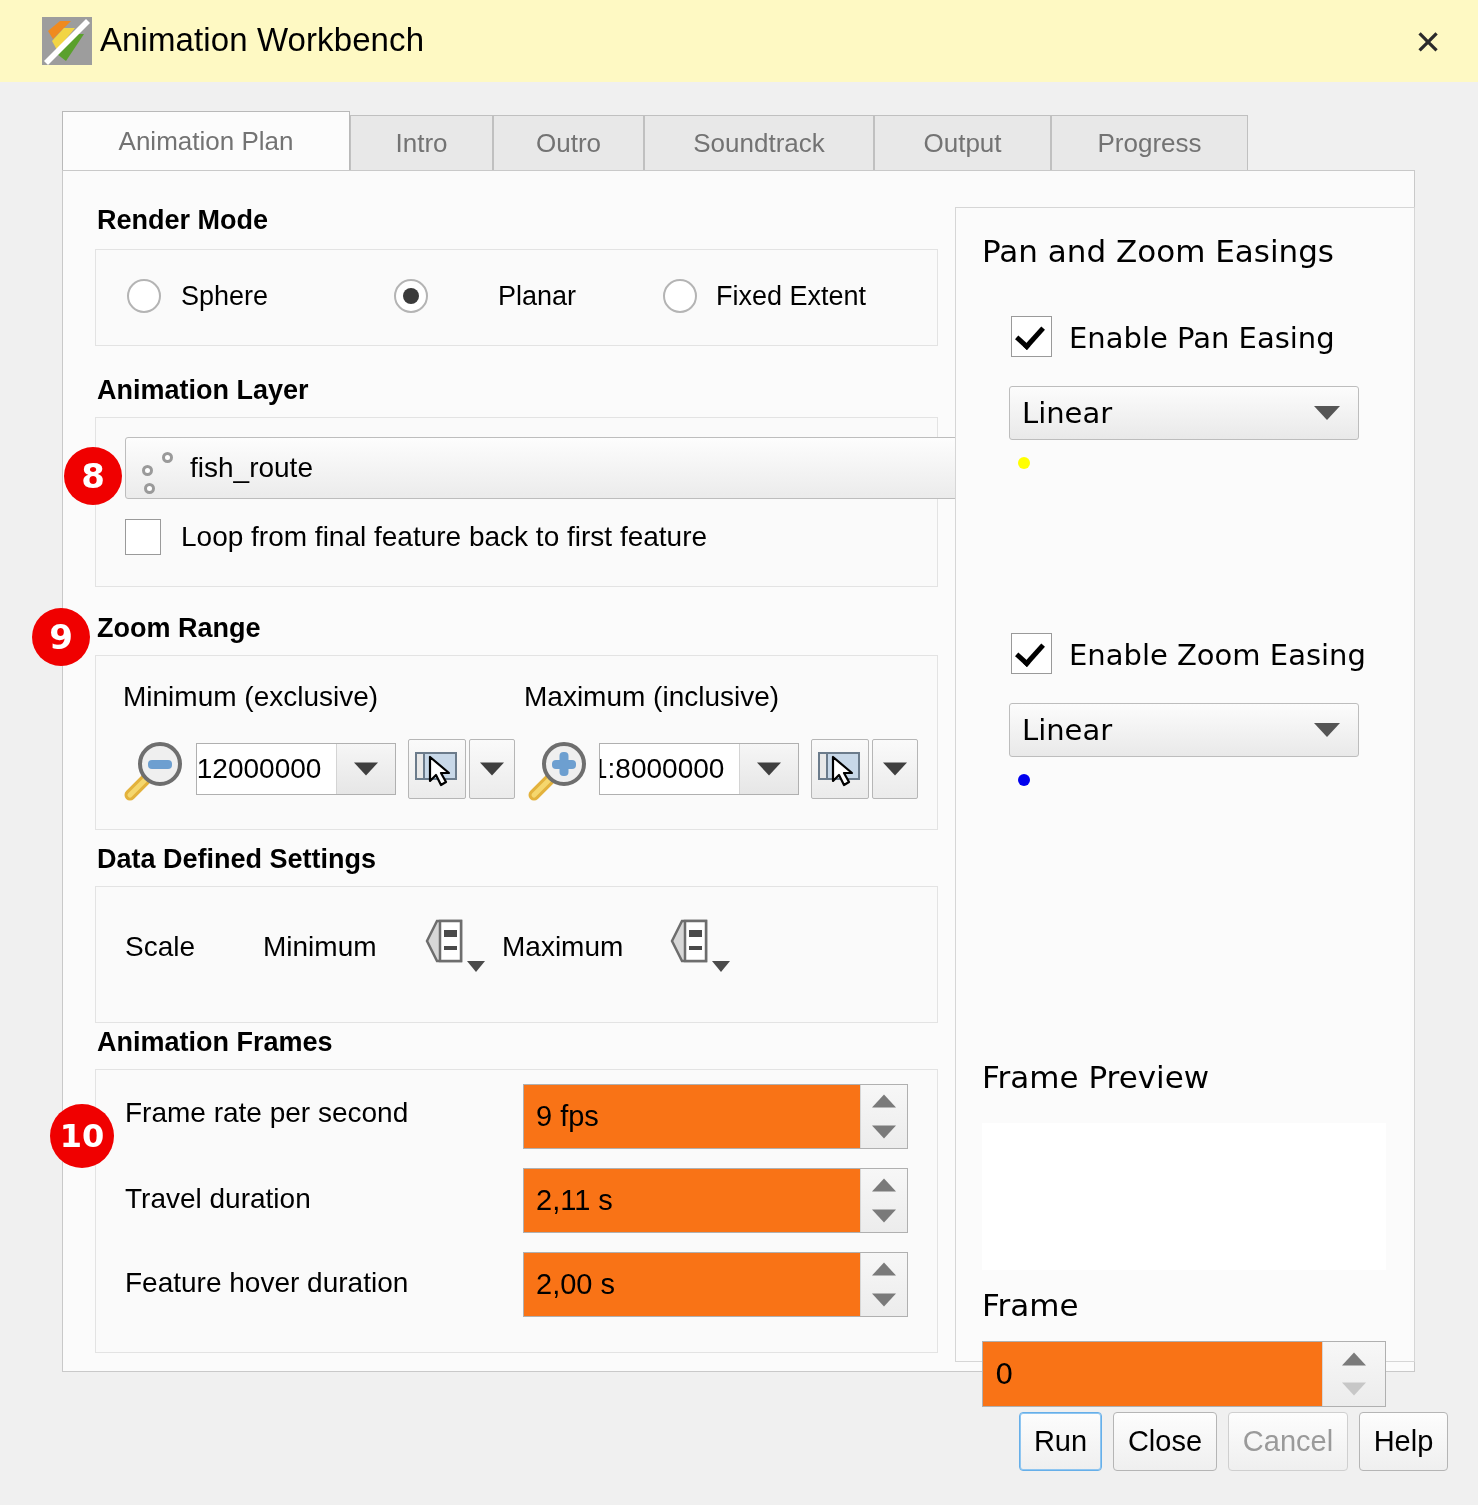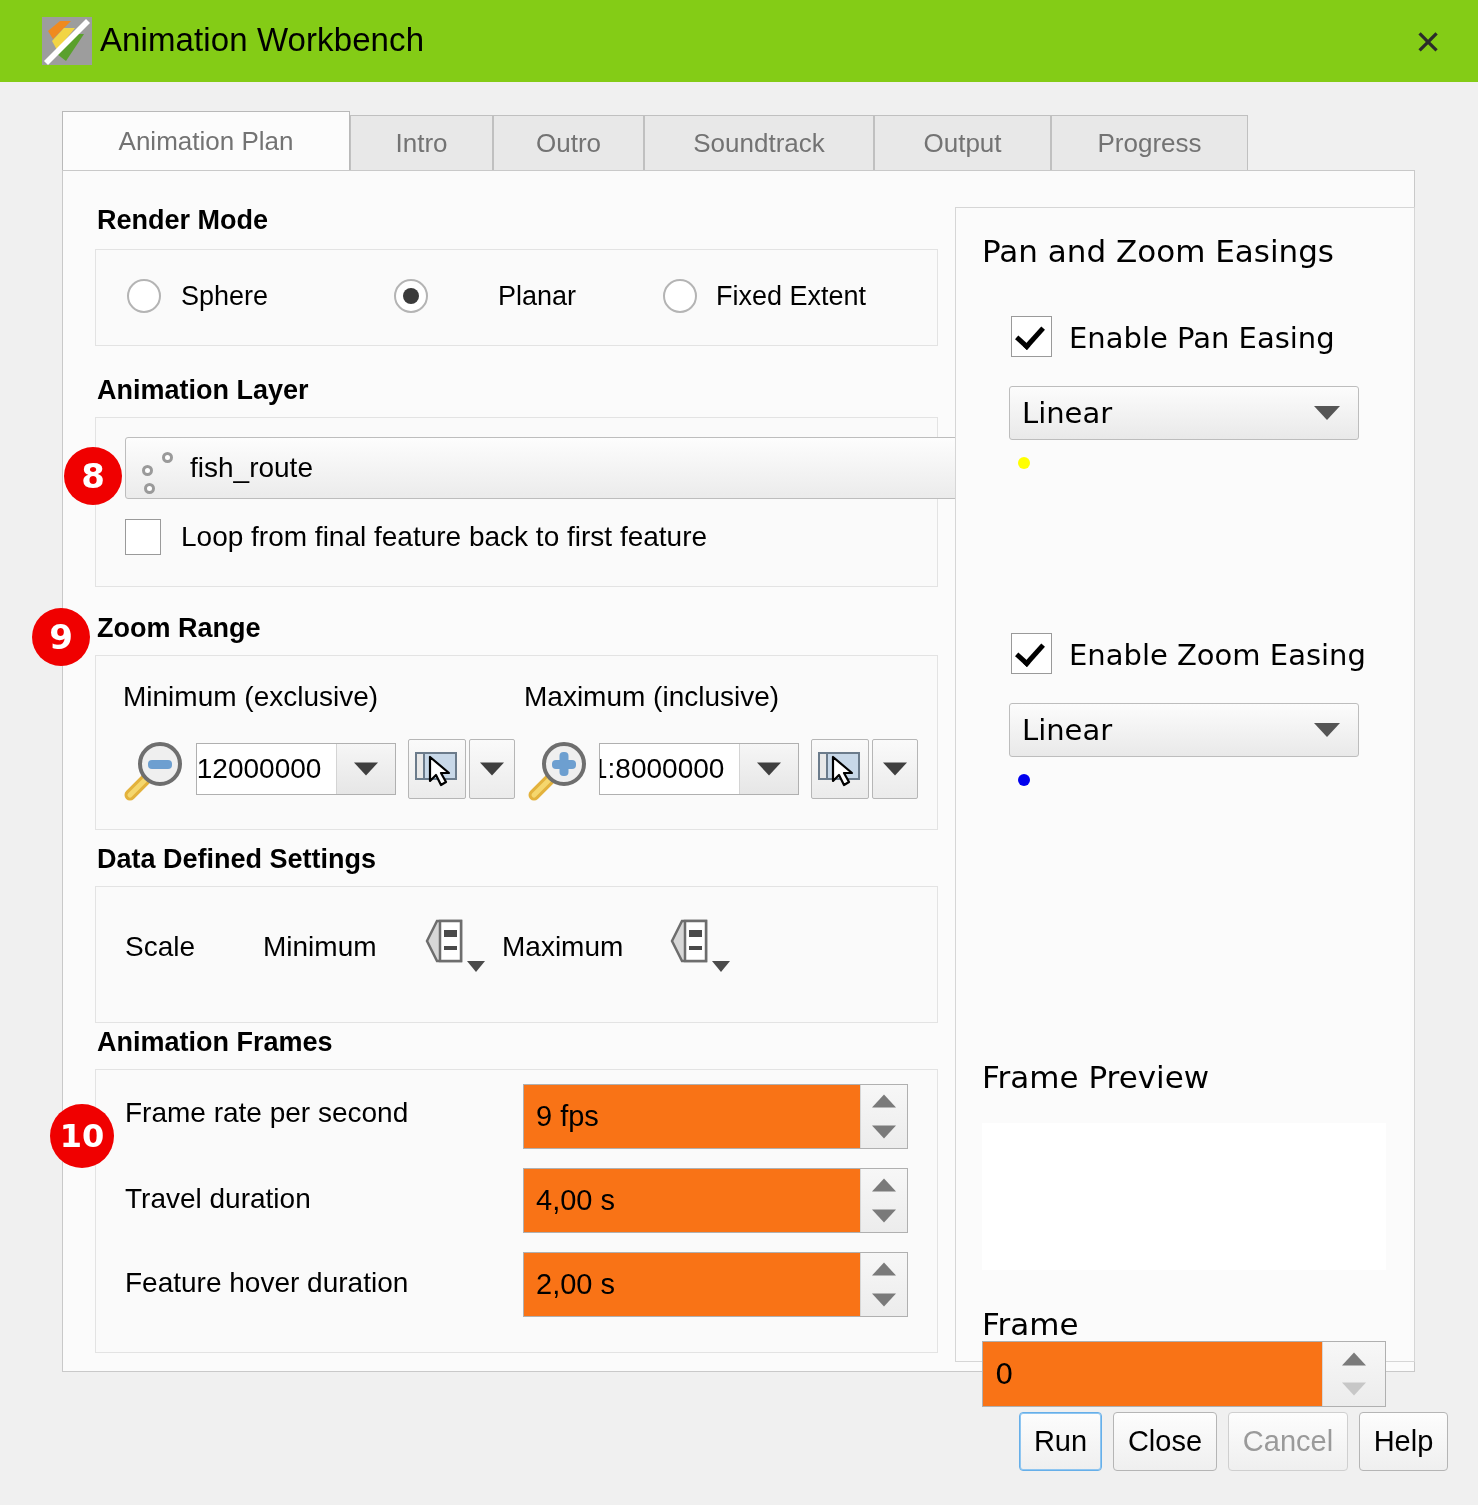--- a/index.html
+++ b/index.html
@@ -8,21 +8,21 @@
     background:#f0f0f0;
     font-family:"Liberation Sans", sans-serif;
     color:#000;
     overflow:hidden;
     position:relative;
   }
 
   
   #titlebar{
     position:absolute; left:0; top:0; width:1478px; height:82px;
-    background:#84cc16;
+    background:#fef9c3;
   }
   #title-logo{
     position:absolute; left:42px; top:17px; width:50px; height:48px;
     background:#9d9d9d; overflow:hidden;
   }
   #title-logo svg{ display:block; }
   #title-text{
     position:absolute; left:100px; top:16px;
     font-size:33px; line-height:48px; letter-spacing:.1px;
     white-space:nowrap;
@@ -444,21 +444,21 @@
     <div class="spin" style="left:460px; top:913px; width:385px; height:65px;">
       <span class="spin-text">9 fps</span>
       <span class="spin-btns">
         <span class="spin-up"></span>
         <span class="spin-down"></span>
       </span>
     </div>
 
     <div style="position:absolute; left:62px; top:1012px; font-size:28px;">Travel duration</div>
     <div class="spin" style="left:460px; top:997px; width:385px; height:65px;">
-      <span class="spin-text">4,00 s</span>
+      <span class="spin-text">2,11 s</span>
       <span class="spin-btns">
         <span class="spin-up"></span>
         <span class="spin-down"></span>
       </span>
     </div>
 
     <div style="position:absolute; left:62px; top:1096px; font-size:28px;">Feature hover duration</div>
     <div class="spin" style="left:460px; top:1081px; width:385px; height:65px;">
       <span class="spin-text">2,00 s</span>
       <span class="spin-btns">
@@ -486,21 +486,21 @@
 
     <div class="rp-combo" style="left:53px; top:495px; width:350px; height:54px;">
       <span class="rc-text">Linear</span>
       <span class="rc-arrow"></span>
     </div>
     <div class="easing-dot" style="left:62px; top:566px; background:#0000ee;"></div>
 
     <div class="rp-label" style="left:26px; top:851px; font-size:31px;">Frame Preview</div>
     <div id="frame-preview-box"></div>
 
-    <div class="rp-label" style="left:26px; top:1079px; font-size:31px;margin-top:19px;">Frame</div>
+    <div class="rp-label" style="left:26px; top:1079px; font-size:31px;">Frame</div>
     <div class="spin" style="left:26px; top:1133px; width:404px; height:66px;">
       <span class="spin-text" style="font-family:'DejaVu Sans',sans-serif;">0</span>
       <span class="spin-btns" style="width:62px;">
         <span class="spin-up"></span>
         <span class="spin-down spin-disabled"></span>
       </span>
     </div>
   </div>
 
   <div class="btn focus" style="left:1019px; top:1330px; width:83px; height:59px;">

